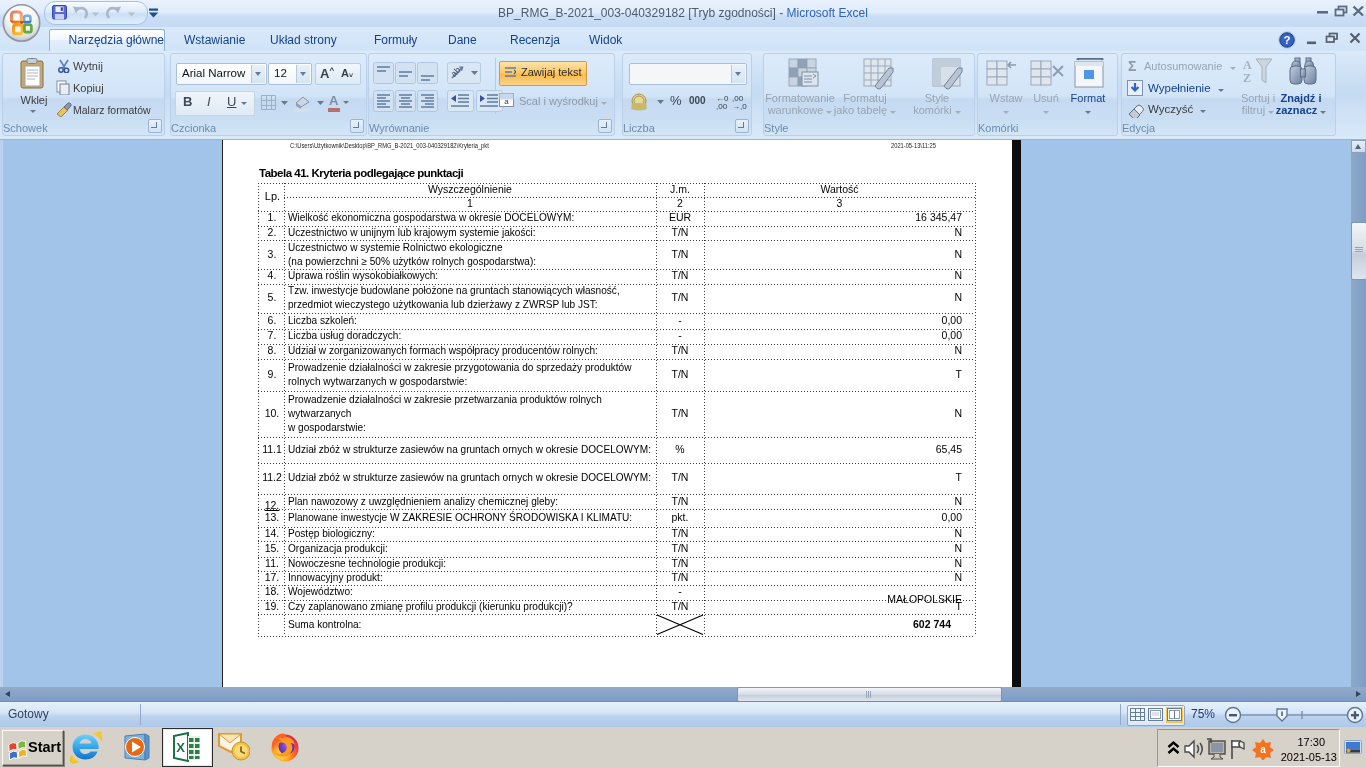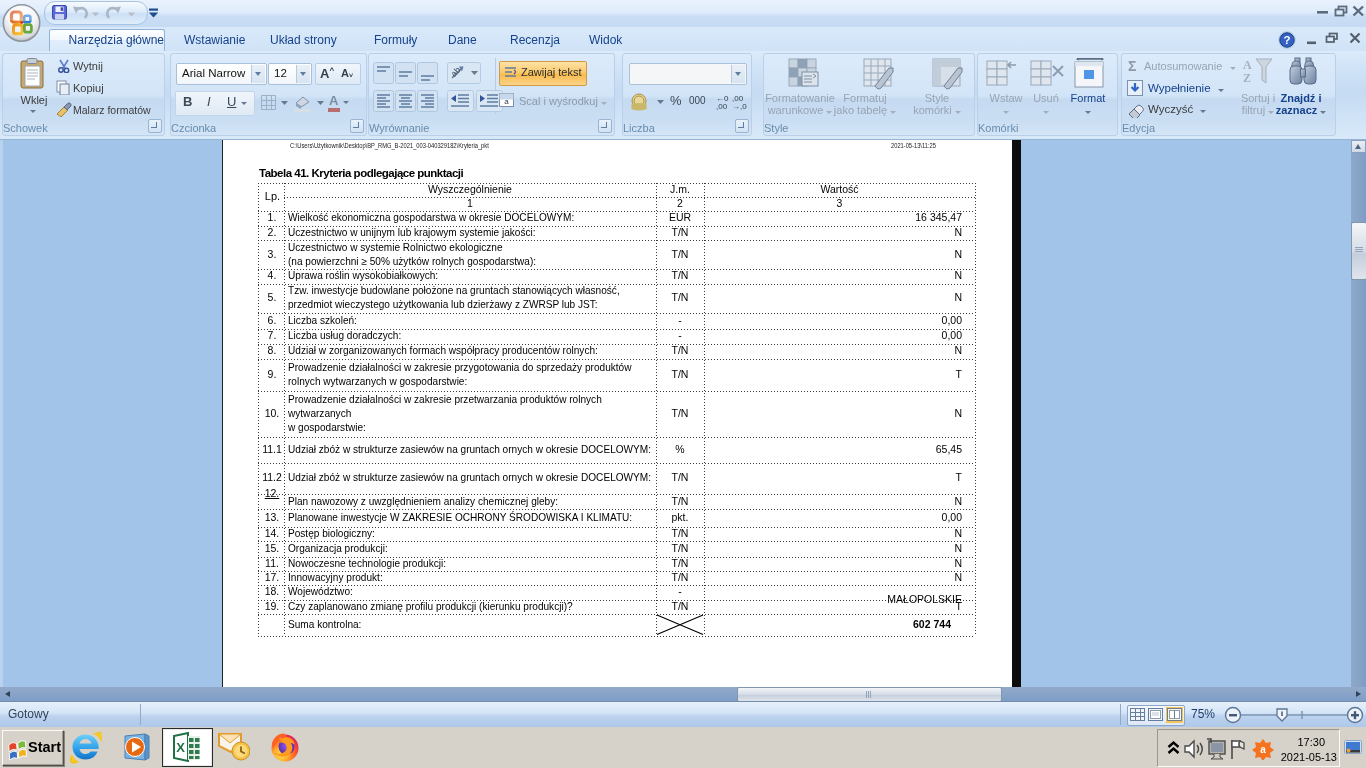--- a/index.html
+++ b/index.html
@@ -62,20 +62,21 @@
    <path d="M 65.5 6.5 q -6 -3 -9 0.5 q -2.8 3.5 0.5 8"></path>
   </g>
   <path d="M 69 3.5 l -6.5 1 l 3.5 6 z" fill="#aab6c6"></path>
   <path d="M 40 9.5 l 7 0 l -3.5 4 z" fill="#b9bec6"></path>
   <path d="M 76 9.5 l 7 0 l -3.5 4 z" fill="#b9bec6"></path>
  </svg>
  <svg class="abs" style="left:148px;top:8px" width="12" height="12">
   <rect x="1" y="0.5" width="9" height="2.2" fill="#1e4e8c"></rect>
   <path d="M 0.8 4.5 l 9.4 0 l -4.7 5 z" fill="#1e4e8c"></path>
  </svg>
+ <div id="title"><span>BP_RMG_B-2021_003-040329182&nbsp;[Tryb zgodności] - </span><span class="mse">Microsoft Excel</span></div>
  <svg class="abs" style="left:1280px;top:3px" width="86" height="16">
   <rect x="37" y="8" width="11" height="2.6" fill="#5b6c80"></rect>
   <g stroke="#5b6c80" stroke-width="1.8" fill="none">
    <rect x="58.5" y="3.5" width="8" height="6"></rect>
         <rect x="55.5" y="6.5" width="8" height="6" fill="#dfecfa"></rect>
   </g>
   <path d="M 73.5 3.5 L 83 12.5 M 83 3.5 L 73.5 12.5" stroke="#5b6c80" stroke-width="2.4"></path>
  </svg>
 </div>
 
@@ -278,21 +279,21 @@
   <svg class="abs" style="left:6px;top:37px" width="38" height="22">
    <circle cx="10" cy="10" r="7" fill="#e8d79a" stroke="#a8913f"></circle>
    <path d="M 10 5 a 5 5 0 0 0 0 10 M 10 5 a 5 5 0 0 1 0 10" fill="none" stroke="#a8913f" stroke-width="1"></path>
    <g fill="#c9b86a">
           <ellipse cx="10" cy="17" rx="8" ry="2.6"></ellipse>
           <ellipse cx="10" cy="14.5" rx="8" ry="2.6"></ellipse>
         </g>
    <path d="M 28 9 l 7 0 l -3.5 4 z" fill="#66798f"></path>
   </svg>
   <span class="abs" style="left:47px;top:39px;font-size:13px;color:#3c4956;">%</span>
-  <span class="abs" style="left:66px;top:41px;font-size:10px;font-weight:normal;color:#3c4956;">000</span>
+  <span class="abs" style="left:66px;top:41px;font-size:10px;font-weight:bold;color:#3c4956;">000</span>
   <svg class="abs" style="left:92px;top:38px" width="32" height="20">
    <text x="1" y="9" font-size="8" fill="#33414e" font-family="Liberation Sans">←0</text>
    <text x="1" y="17" font-size="8" fill="#33414e" font-family="Liberation Sans">,00</text>
    <text x="17" y="9" font-size="8" fill="#33414e" font-family="Liberation Sans">,00</text>
    <text x="17" y="17" font-size="8" fill="#33414e" font-family="Liberation Sans">→,0</text>
   </svg>
   <div class="glabel">Liczba</div>
       <div class="glauncher"></div>
  </div>
 
@@ -505,21 +506,21 @@
   <b class="tc" style="left:656px;top:250.5px;width:48px;height:46.5px;">T/N</b>
   <b class="tc tr" style="left:704px;top:250.5px;width:258px;height:46.5px;">N</b>
   <b class="tc" style="left:258px;top:297px;width:26px;height:25.5px;text-align:left;padding-left:2px;box-sizing:border-box;">11.1</b>
   <b class="tc tl" style="left:288px;top:297px;width:366px;height:25.5px;">Udział zbóż w strukturze zasiewów na gruntach ornych w okresie DOCELOWYM:</b>
   <b class="tc" style="left:656px;top:297px;width:48px;height:25.5px;">%</b>
   <b class="tc tr" style="left:704px;top:297px;width:258px;height:25.5px;">65,45</b>
   <b class="tc" style="left:258px;top:322.5px;width:26px;height:31.5px;text-align:center;padding-left:2px;box-sizing:border-box;">11.2</b>
   <b class="tc tl" style="left:288px;top:322.5px;width:366px;height:31.5px;">Udział zbóż w strukturze zasiewów na gruntach ornych w okresie DOCELOWYM:</b>
   <b class="tc" style="left:656px;top:322.5px;width:48px;height:31.5px;">T/N</b>
   <b class="tc tr" style="left:704px;top:322.5px;width:258px;height:31.5px;">T</b>
-  <b class="tc" style="left:258px;top:346px;width:26px;height:15px;text-align:left;padding-left:2px;box-sizing:border-box;text-decoration:underline;">12.</b>
+  <b class="tc" style="left:258px;top:358px;width:26px;height:15px;text-align:left;padding-left:2px;box-sizing:border-box;text-decoration:underline;">12.</b>
   <b class="tc tl" style="left:288px;top:354px;width:366px;height:15px;">Plan nawozowy z uwzględnieniem analizy chemicznej gleby:</b>
   <b class="tc" style="left:656px;top:354px;width:48px;height:15px;">T/N</b>
   <b class="tc tr" style="left:704px;top:354px;width:258px;height:15px;">N</b>
   <b class="tc" style="left:258px;top:369px;width:26px;height:17.5px;text-align:left;padding-left:2px;box-sizing:border-box;">13.</b>
   <b class="tc tl" style="left:288px;top:369px;width:366px;height:17.5px;">Planowane inwestycje W ZAKRESIE OCHRONY ŚRODOWISKA I KLIMATU:</b>
   <b class="tc" style="left:656px;top:369px;width:48px;height:17.5px;">pkt.</b>
   <b class="tc tr" style="left:704px;top:369px;width:258px;height:17.5px;">0,00</b>
   <b class="tc" style="left:258px;top:386.5px;width:26px;height:14.5px;text-align:left;padding-left:2px;box-sizing:border-box;">14.</b>
   <b class="tc tl" style="left:288px;top:386.5px;width:366px;height:14.5px;">Postęp biologiczny:</b>
   <b class="tc" style="left:656px;top:386.5px;width:48px;height:14.5px;">T/N</b>

